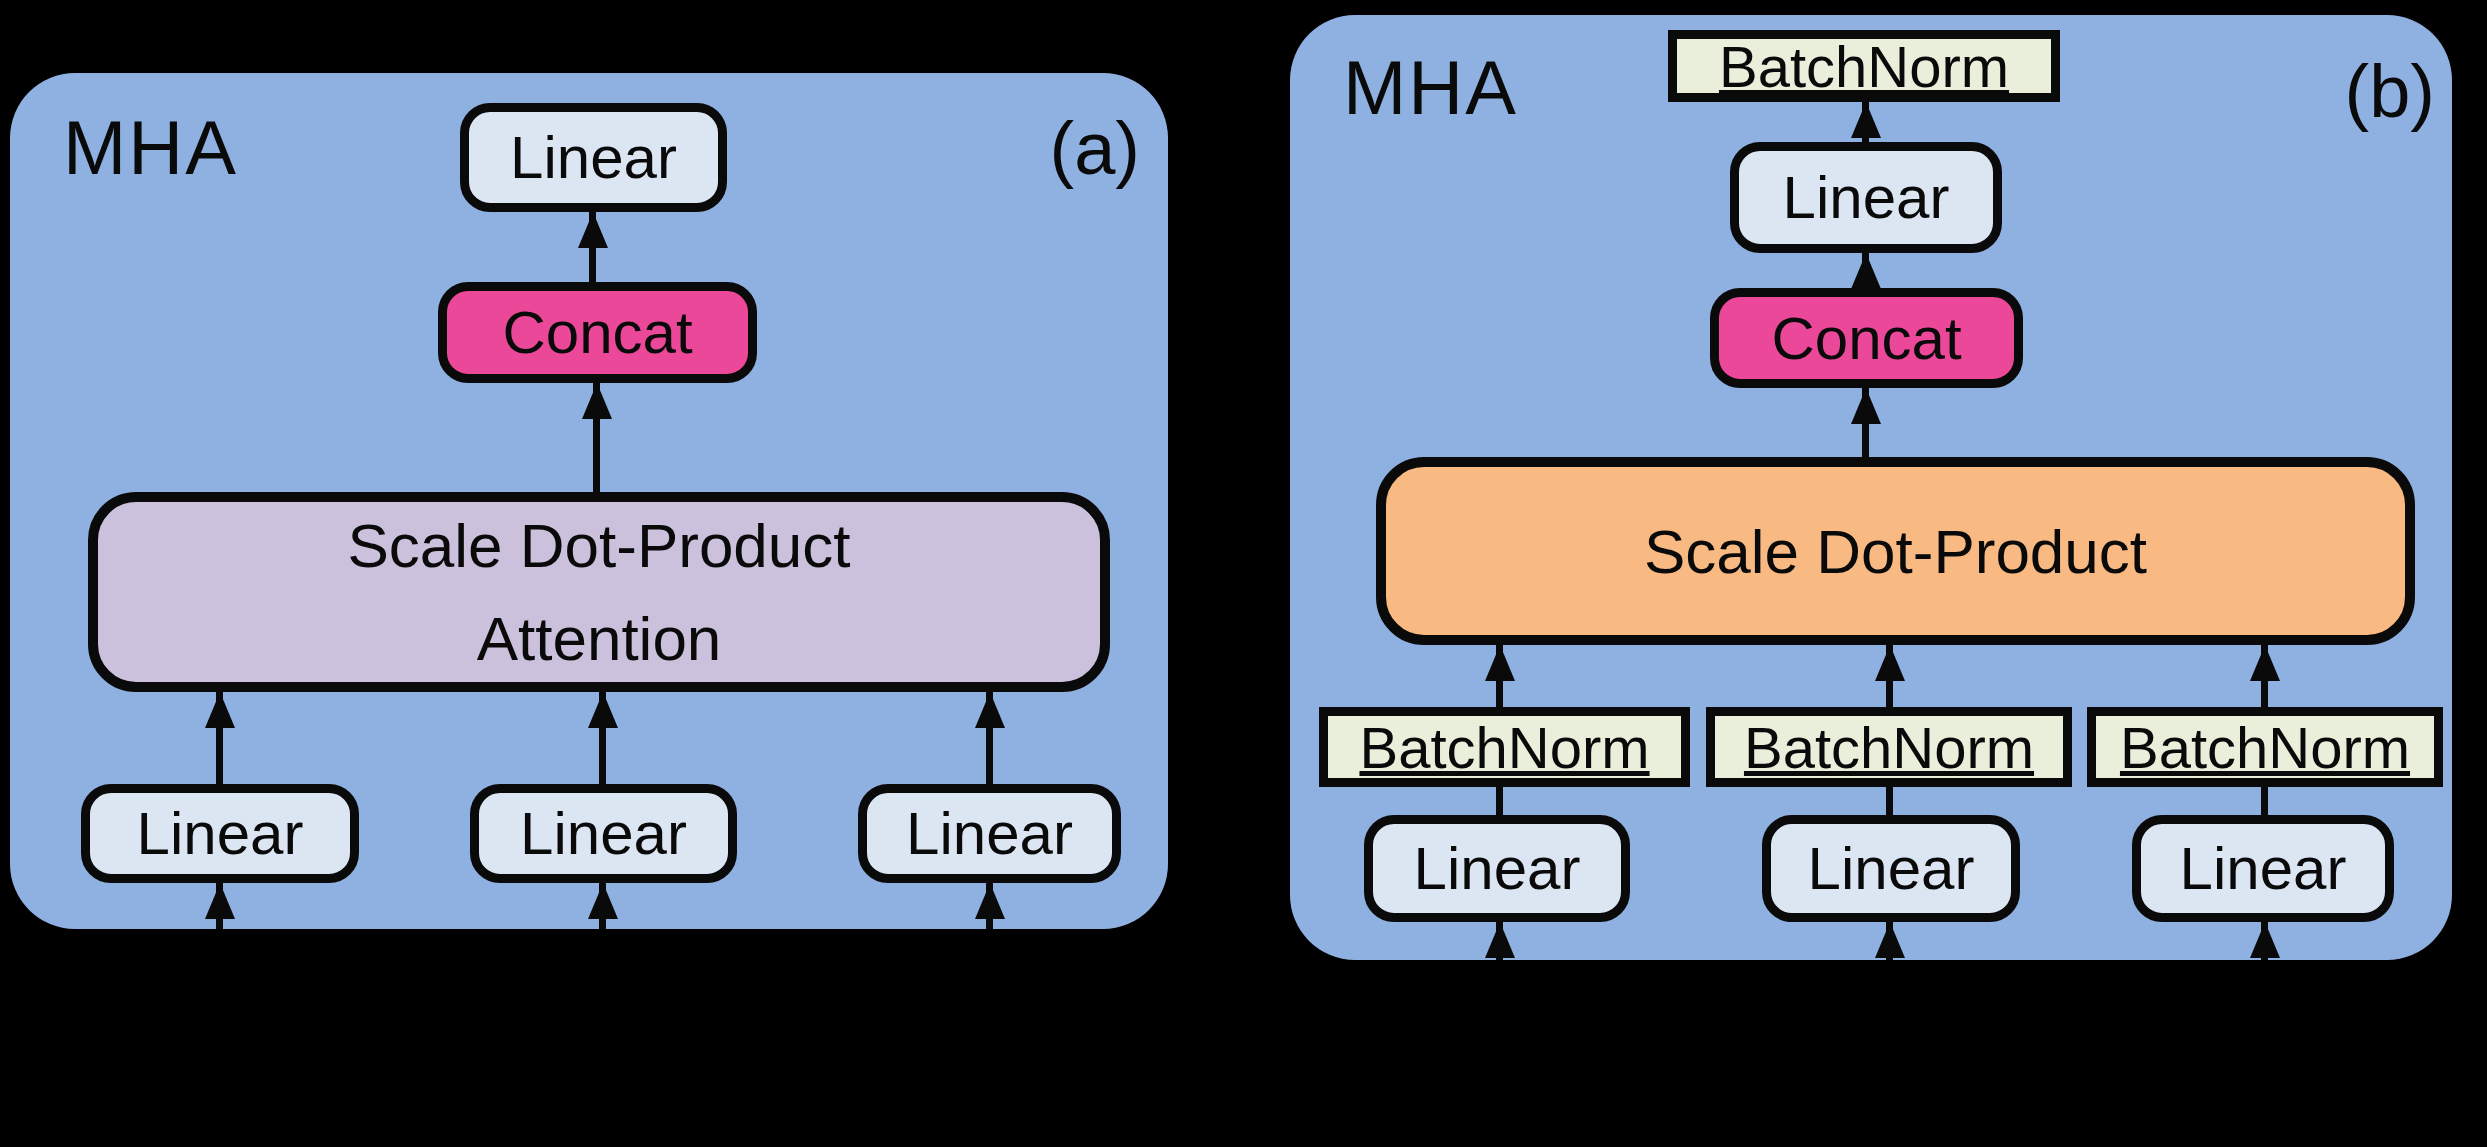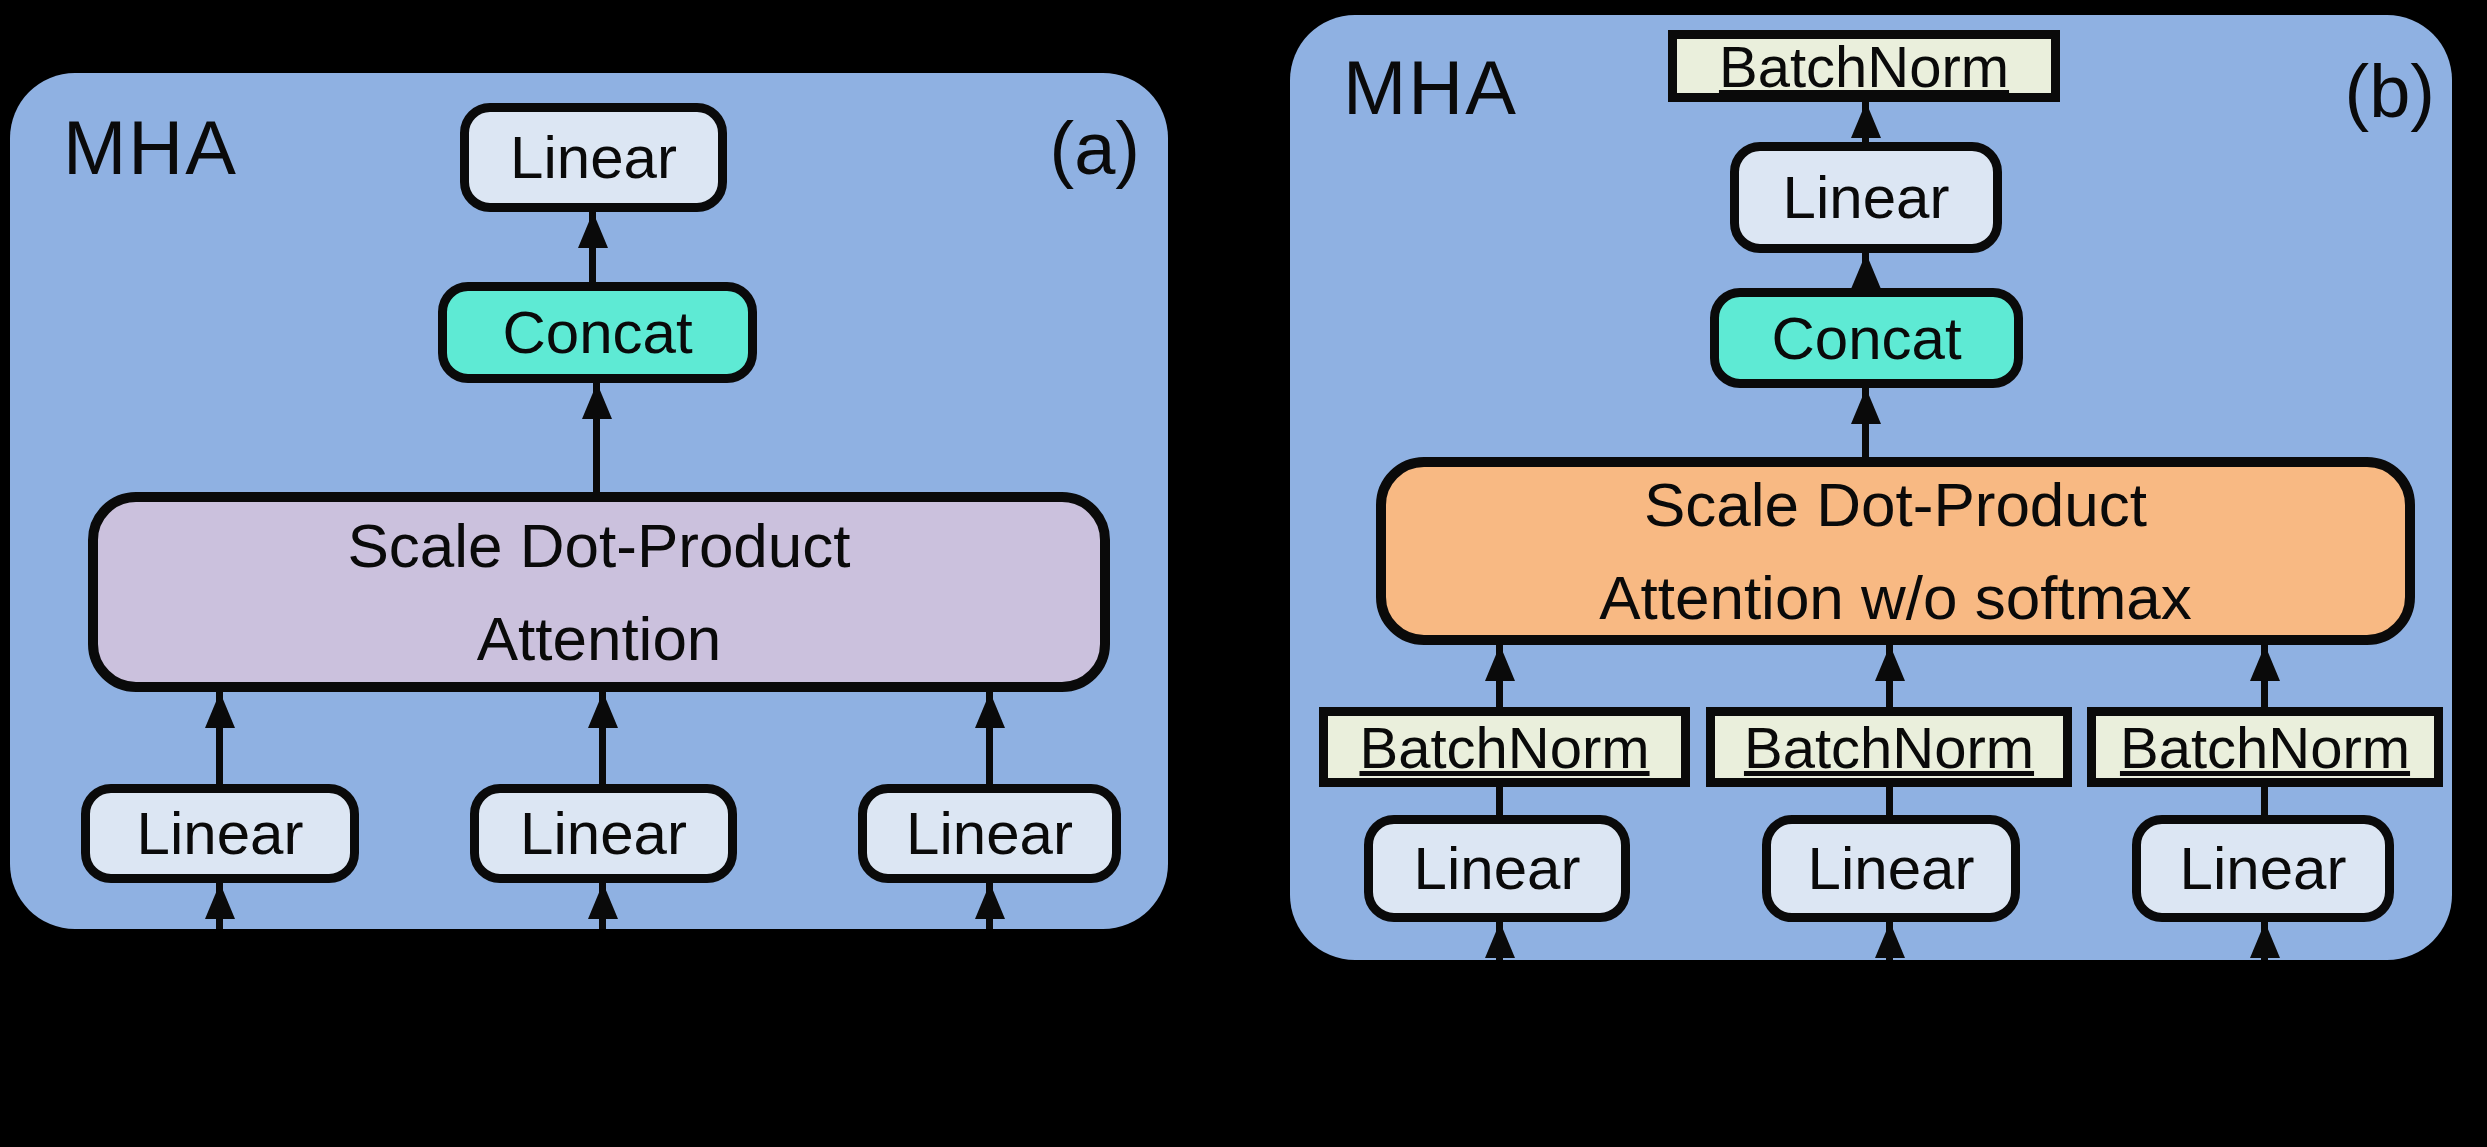--- a/index.html
+++ b/index.html
@@ -7,21 +7,21 @@
   #stage{position:relative;width:2487px;height:1147px;background:#000;overflow:hidden;}
   .panel{position:absolute;border-radius:65px;}
   .panel-title{position:absolute;font-size:76px;color:#0a0a0a;line-height:1;letter-spacing:2px;}
   .corner-label{position:absolute;font-size:74px;color:#0a0a0a;line-height:1;text-align:right;}
   .node{position:absolute;display:flex;align-items:center;justify-content:center;
         border:9px solid #0a0a0a;box-sizing:border-box;font-size:60px;color:#0a0a0a;
         border-radius:30px;white-space:nowrap;}
   .node.big{border-width:10px;border-radius:48px;flex-direction:column;font-size:62px;line-height:1.5;}
   .node.rect{border-radius:0;}
   .fill-linear{background:#DCE6F3;}
-  .fill-concat{background:#5eead4;}
+  .fill-concat{background:#ec4899;}
   .fill-attn-a{background:#CBC1DD;}
   .fill-attn-b{background:#F8B983;}
   .fill-bn{background:#EAEFDC;text-decoration:underline;}
   .arrow{position:absolute;width:7px;background:#0a0a0a;}
   .arrow::before{content:"";position:absolute;top:0;left:50%;transform:translateX(-50%);
         border-left:15px solid transparent;border-right:15px solid transparent;
         border-bottom:36px solid #0a0a0a;}
   .connector{position:absolute;width:7px;background:#0a0a0a;}
 </style>
 </head>
@@ -65,21 +65,20 @@
     <div class="corner-label" style="left:945px;top:40px;width:200px;">(b)</div>
 
     <div class="node rect fill-bn" style="left:378px;top:15px;width:392px;height:72px;font-size:58px;">BatchNorm</div>
 
     <div class="node fill-linear" style="left:440px;top:127px;width:272px;height:111px;">Linear</div>
 
     <div class="node fill-concat" style="left:420px;top:273px;width:313px;height:100px;">Concat</div>
 
     <div class="node big fill-attn-b" style="left:86px;top:442px;width:1039px;height:188px;">
       <span>Scale Dot-Product</span>
-      <span>Attention w/o softmax</span>
     </div>
 
     <div class="node rect fill-bn" style="left:29px;top:692px;width:371px;height:80px;font-size:58px;">BatchNorm</div>
     <div class="node rect fill-bn" style="left:416px;top:692px;width:366px;height:80px;font-size:58px;">BatchNorm</div>
     <div class="node rect fill-bn" style="left:797px;top:692px;width:356px;height:80px;font-size:58px;">BatchNorm</div>
 
     <div class="node fill-linear" style="left:74px;top:800px;width:266px;height:107px;">Linear</div>
     <div class="node fill-linear" style="left:472px;top:800px;width:258px;height:107px;">Linear</div>
     <div class="node fill-linear" style="left:842px;top:800px;width:262px;height:107px;">Linear</div>
 

